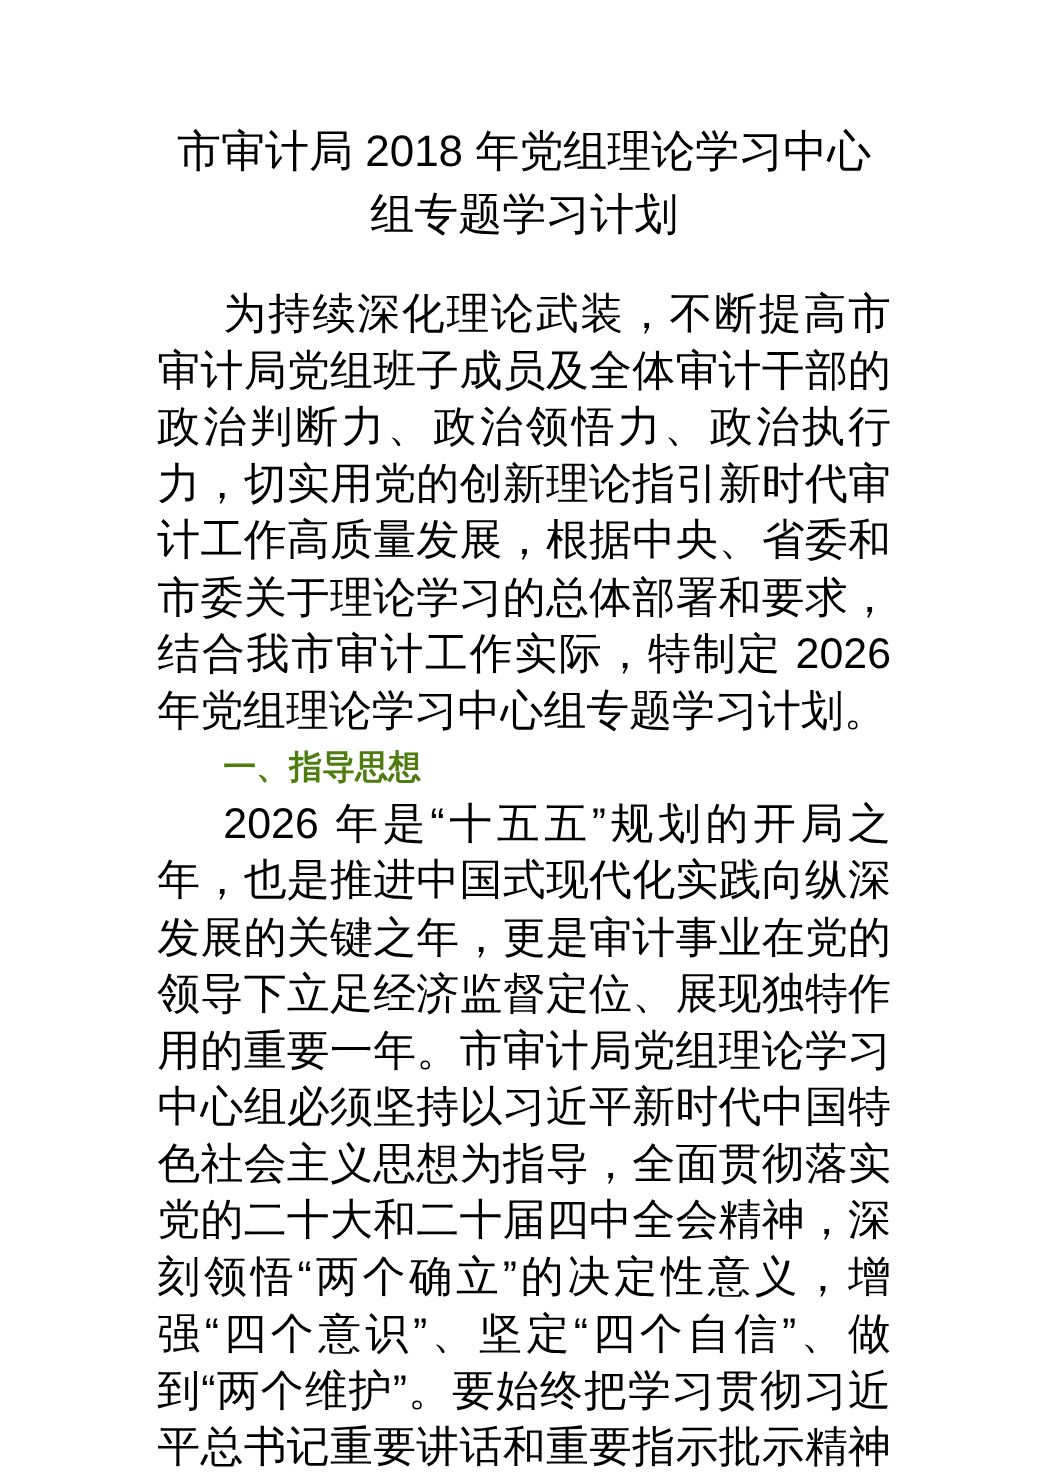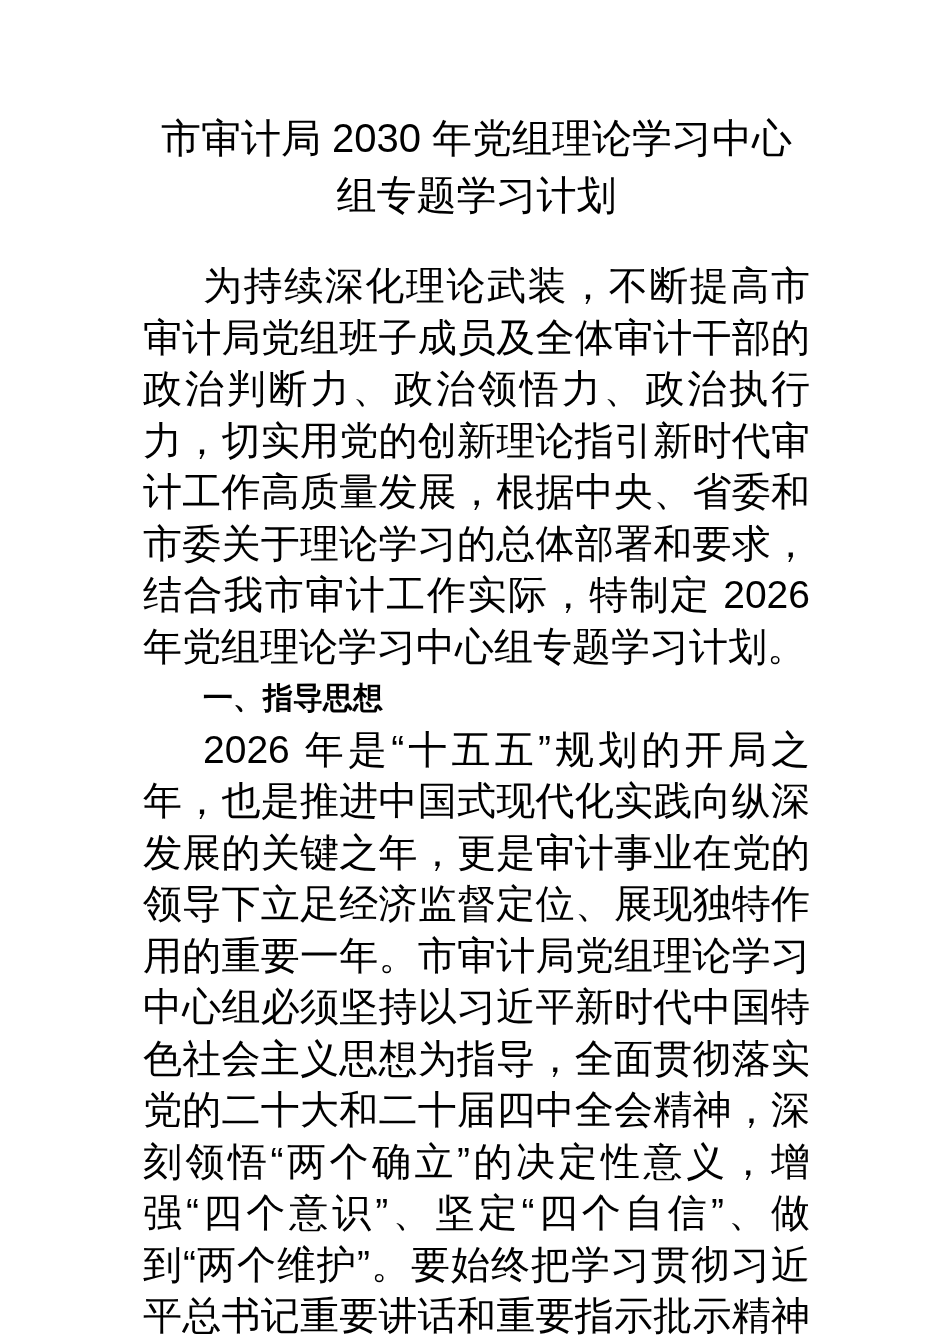--- a/index.html
+++ b/index.html
@@ -31,21 +31,21 @@
     letter-spacing: 0px;
     margin: 0 0 0 0;
     padding: 0;
     word-break: break-all;
   }
   .section-heading {
     font-family: "Liberation Sans", "DejaVu Sans", sans-serif;
     font-size: 30px;
     line-height: 51.5px;
     font-weight: 700;
-    color: #000000;
+    color: #4d7c0f;
     text-indent: 60px;
     margin: 0;
     padding: 0;
     text-align: justify;
     text-justify: inter-character;
     word-break: break-all;
   }
   .para {
     font-family: "Liberation Sans", "DejaVu Sans", sans-serif;
     font-size: 39px;
@@ -63,21 +63,21 @@
     height: 36px;
   }
 </style>
 </head>
 <body>
 
 <div class="page">
 
   <div class="doc-body">
 
-    <h1 class="doc-title">市审计局 2030 年党组理论学习中心组专题学习计划</h1>
+    <h1 class="doc-title">市审计局 2018 年党组理论学习中心组专题学习计划</h1>
 
     <div class="spacer-title-body"></div>
 
     <p class="para">为持续深化理论武装，不断提高市审计局党组班子成员及全体审计干部的政治判断力、政治领悟力、政治执行力，切实用党的创新理论指引新时代审计工作高质量发展，根据中央、省委和市委关于理论学习的总体部署和要求，结合我市审计工作实际，特制定 2026 年党组理论学习中心组专题学习计划。</p>
 
     <p class="section-heading">一、指导思想</p>
 
     <p class="para">2026 年是“十五五”规划的开局之年，也是推进中国式现代化实践向纵深发展的关键之年，更是审计事业在党的领导下立足经济监督定位、展现独特作用的重要一年。市审计局党组理论学习中心组必须坚持以习近平新时代中国特色社会主义思想为指导，全面贯彻落实党的二十大和二十届四中全会精神，深刻领悟“两个确立”的决定性意义，增强“四个意识”、坚定“四个自信”、做到“两个维护”。要始终把学习贯彻习近平总书记重要讲话和重要指示批示精神作为首要政治任务，特别是要深学细悟习近平总书记关于审计工作的重要论述，以及对山西工作的重要讲话和重要指示批示精神。坚持围绕中心、服务大局，立足我市经济社会发展的阶段性特征，将理论学习与审计</p>
 
   </div>

